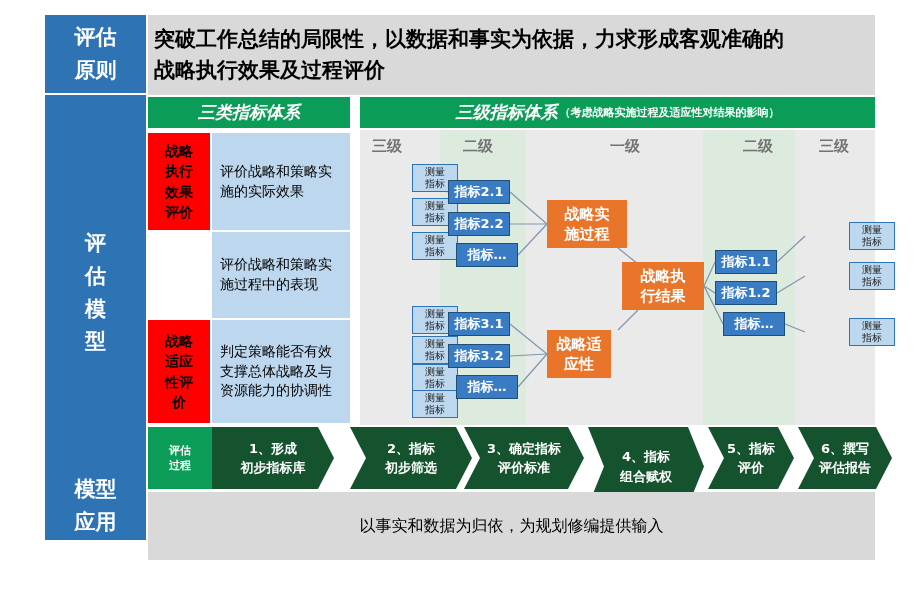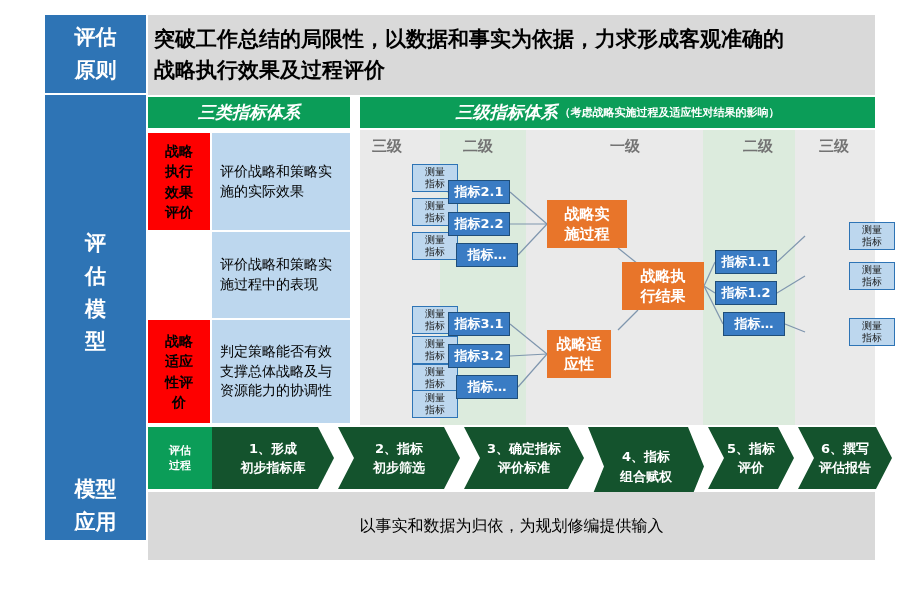--- a/index.html
+++ b/index.html
@@ -161,21 +161,21 @@
   </div>
 
   <div class="abs fc green" style="left:148px;top:427px;width:64px;height:62px;font-size:11px">
     <span class="w2">评估过程</span>
   </div>
 
   <div class="abs chev chev-first" style="left:212px;top:427px;width:122px;height:62px">
     <div>1、形成</div>
     <div>初步指标库</div>
   </div>
-  <div class="abs chev chev-mid" style="left:338px;top:427px;width:122px;height:62px">
+  <div class="abs chev chev-mid" style="left:350px;top:427px;width:122px;height:62px">
     <div>2、指标</div>
     <div>初步筛选</div>
   </div>
   <div class="abs chev chev-mid" style="left:464px;top:427px;width:120px;height:62px">
     <div>3、确定指标</div>
     <div>评价标准</div>
   </div>
   <div class="abs chev chev-mid" style="left:588px;top:427px;width:116px;height:79px">
     <div>4、指标</div>
     <div>组合赋权</div>

